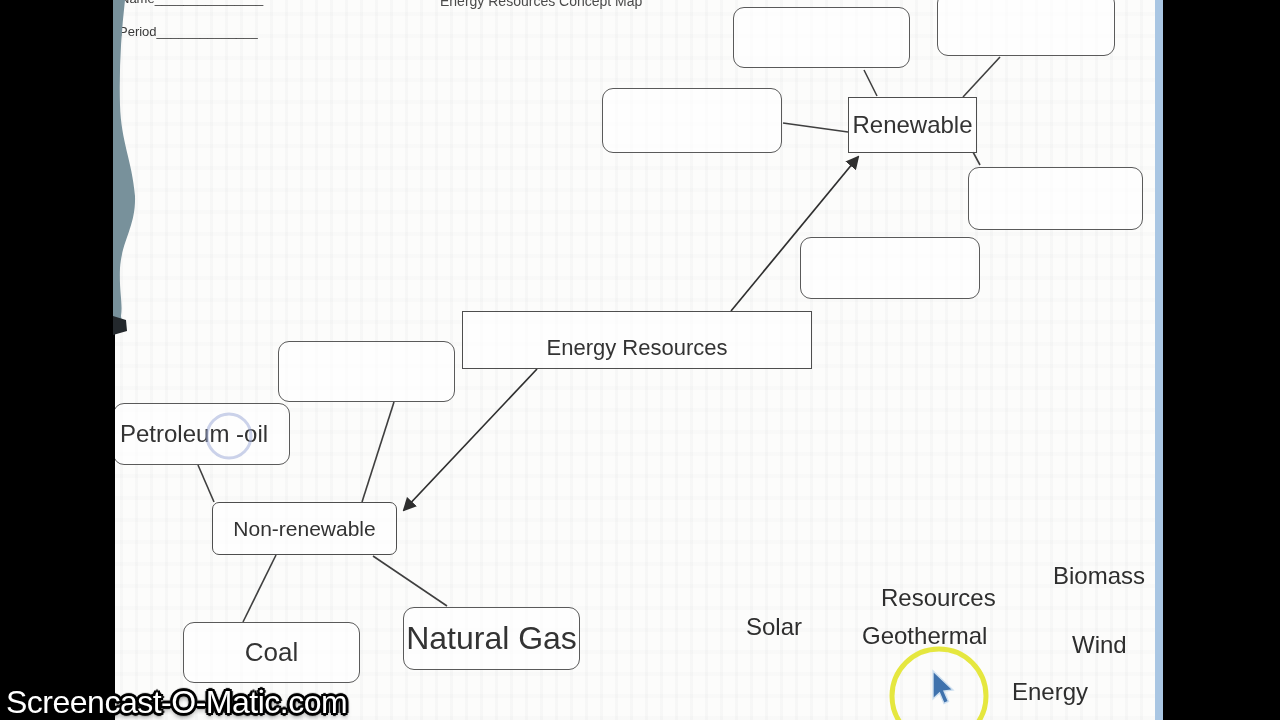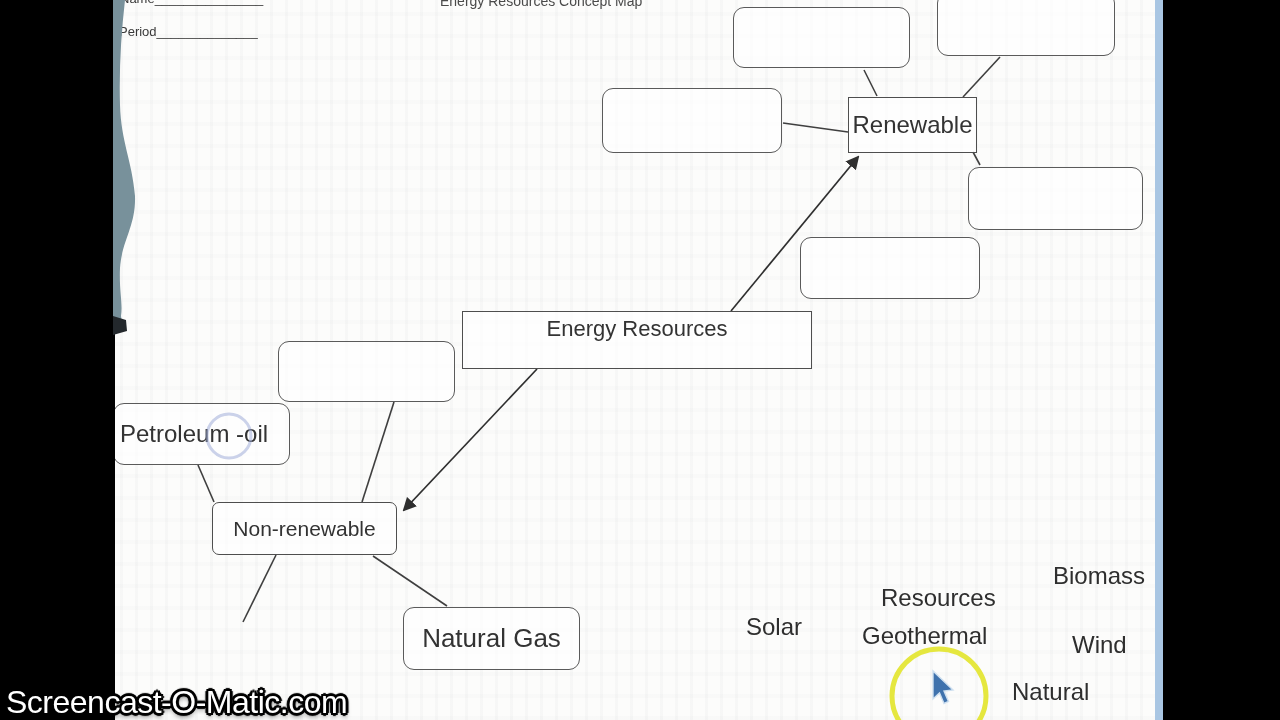--- a/index.html
+++ b/index.html
@@ -62,39 +62,42 @@
   <div class="node rounded" style="left:733px;top:7px;width:177px;height:61px;"></div>
   <div class="node rounded" style="left:937px;top:-8px;width:178px;height:64px;"></div>
   <div class="node rounded" style="left:602px;top:88px;width:180px;height:65px;"></div>
   <div class="node rounded" style="left:968px;top:167px;width:175px;height:63px;"></div>
   <div class="node rounded" style="left:800px;top:237px;width:180px;height:62px;"></div>
   <div class="node rounded" style="left:278px;top:341px;width:177px;height:61px;"></div>
 
   <div class="node" style="left:848px;top:97px;width:129px;height:56px;font-size:24px;align-items:center;">
       <span>Renewable</span>
     </div>
-  <div class="node" style="left:462px;top:311px;width:350px;height:58px;font-size:22px;align-items:flex-start;padding-top:4px;">
+  <div class="node" style="left:462px;top:311px;width:350px;height:58px;font-size:22px;align-items:flex-start;padding-top:23px;">
       <span>Energy Resources</span>
     </div>
   <div class="node" style="left:212px;top:502px;width:185px;height:53px;font-size:21px;border-radius:7px;">
       <span>Non-renewable</span>
     </div>
   <div class="node rounded" style="left:113px;top:403px;width:177px;height:62px;font-size:24px;justify-content:flex-start;padding-left:6px;">
       <span>Petroleum -oil</span>
     </div>
-  <div class="node rounded" style="left:403px;top:607px;width:177px;height:63px;font-size:26px;">
+  <div class="node rounded" style="left:183px;top:622px;width:177px;height:61px;font-size:26px;">
+      <span>Coal</span>
+    </div>
+  <div class="node rounded" style="left:403px;top:607px;width:177px;height:63px;font-size:32px;">
       <span>Natural Gas</span>
     </div>
 
   <div class="word" style="left:746px;top:613px;">Solar</div>
   <div class="word" style="left:881px;top:584px;">Resources</div>
   <div class="word" style="left:862px;top:622px;">Geothermal</div>
   <div class="word" style="left:1053px;top:562px;">Biomass</div>
   <div class="word" style="left:1072px;top:631px;">Wind</div>
-  <div class="word" style="left:1012px;top:678px;">Natural</div>
+  <div class="word" style="left:1012px;top:678px;">Energy</div>
 
   <svg class="overlay" width="1280" height="720" viewBox="0 0 1280 720">
     <circle cx="229" cy="436" r="22" fill="none" stroke="#98a6d6" stroke-width="3" opacity="0.5"></circle>
   </svg>
 
   <div class="bar" style="left:0;width:115px;"></div>
   <div class="frame-line" style="left:1155px;"></div>
   <div class="bar" style="left:1163px;width:117px;"></div>
 
   <svg class="overlay" width="1280" height="720" viewBox="0 0 1280 720">

